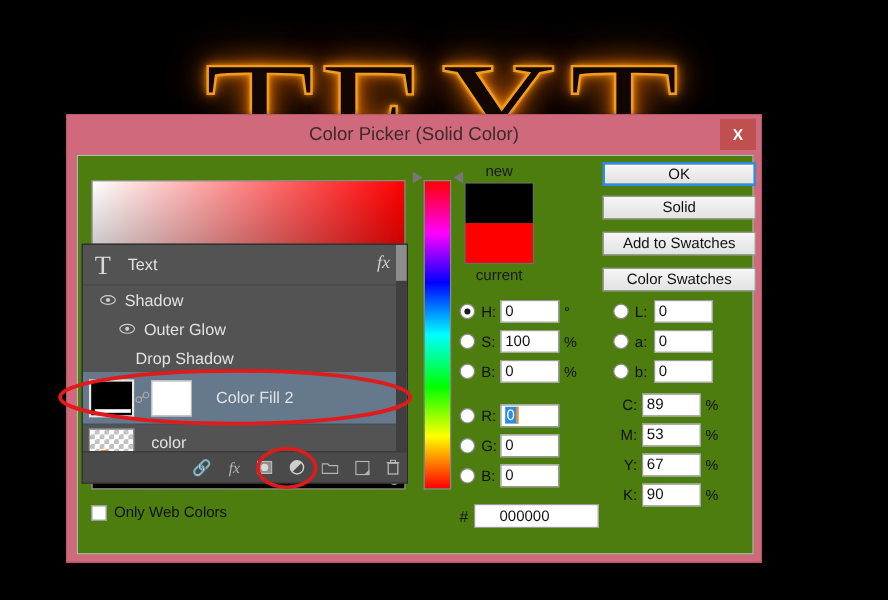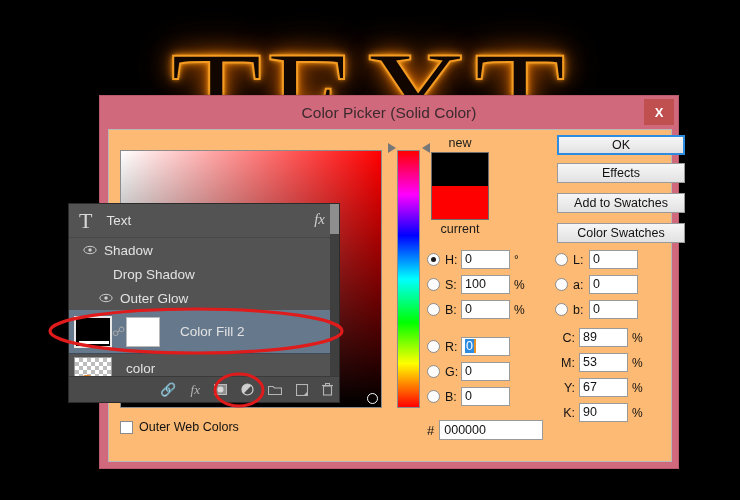--- a/index.html
+++ b/index.html
@@ -37,21 +37,20 @@
   }
 
   
   .dialog {
     position: absolute;
     left: 55px; top: 95px;
     width: 580px; height: 374px;
     background: #d1697c;
     border: 1px solid #b9596b;
     box-shadow: 0 2px 6px rgba(0,0,0,.6);
-    margin-left: 44px;
   }
   .titlebar {
     position: relative;
     height: 33px;
     display: flex; align-items: center; justify-content: center;
     color: #3c2a2e;
     font-size: 15.5px;
   }
   .close-btn {
     position: absolute; right: 4px; top: 3px;
@@ -59,21 +58,21 @@
     background: #c0504f;
     color: #fff;
     font-size: 13px; font-weight: bold;
     display: flex; align-items: center; justify-content: center;
     cursor: pointer;
   }
   .dlg-body {
     position: absolute;
     left: 8px; top: 33px;
     width: 564px; height: 333px;
-    background: #fdba74;
+    background: #4d7c0f;
     border: 1px solid #b8b8b8;
   }
 
   
   .color-field {
     position: absolute; left: 11px; top: 20px;
     width: 262px; height: 258px;
     border: 1px solid #8b8b8b;
     background:
       linear-gradient(to top, rgba(0,0,0,1) 0%, rgba(0,0,0,0) 100%),
@@ -109,21 +108,21 @@
   }
 
   
   .swatch-wrap { position: absolute; left: 320px; top: 5px; width: 62px; text-align: center; }
   .swatch-label { font-size: 12.5px; color: #1a1a1a; line-height: 16px; }
   .swatch-box { width: 58px; height: 68px; border: 1px solid #6d6d6d; margin: 1px auto; }
   .swatch-new { width: 100%; height: 50%; }
   .swatch-cur { width: 100%; height: 50%; }
 
   
-  .btn-col { position: absolute; left: 448px; top: 5px; width: 128px; }
+  .btn-col { position: absolute; left: 437px; top: 5px; width: 128px; }
   .btn {
     display: block; width: 128px; height: 20px;
     margin-bottom: 8px;
     background: linear-gradient(to bottom, #f6f6f6 0%, #e2e2e2 100%);
     border: 1px solid #9a9a9a;
     font-size: 12.5px; color: #111;
     line-height: 18px; text-align: center;
     cursor: pointer;
   }
   .btn.focused { border: 2px solid #2e8ce0; line-height: 16px; }
@@ -158,21 +157,21 @@
   .funit { font-size: 12px; color: #111; margin-left: 4px; width: 12px; flex: none; }
   .col-left { position: absolute; left: 0; top: 0; }
   .col-right { position: absolute; left: 128px; top: 0; }
   .col-cmyk { position: absolute; left: 128px; top: 78px; }
 
   
   .hexrow { position: absolute; left: 318px; top: 290px; display: flex; align-items: center; }
   .hexhash { font-size: 13px; color: #111; margin-right: 5px; }
   .hexin {
     width: 104px; height: 20px; border: 1px solid #9a9a9a; background: #fff;
-    font-size: 12.5px; color: #111; padding: 0 4px; line-height: 18px;
+    font-size: 12.5px; color: #111; padding: 0 20px; line-height: 18px;
   }
   .webrow { position: absolute; left: 11px; top: 290px; display: flex; align-items: center; }
   .cbox {
     width: 13px; height: 13px; border: 1px solid #8b8b8b; background: #fff;
     margin-right: 6px; cursor: pointer;
   }
   .weblab { font-size: 12.5px; color: #111; }
 
   
   .layers {
@@ -285,21 +284,21 @@
         <div class="swatch-label">new</div>
         <div class="swatch-box">
           <div class="swatch-new" style="background:#000000"></div>
           <div class="swatch-cur" style="background:#ff0000"></div>
         </div>
         <div class="swatch-label">current</div>
       </div>
 
       <div class="btn-col">
         <div class="btn focused">OK</div>
-        <div class="btn">Effects</div>
+        <div class="btn">Solid</div>
         <div class="btn gap">Add to Swatches</div>
         <div class="btn gap">Color Swatches</div>
       </div>
 
       <div class="fields">
 
         <div class="col-left">
           <div class="frow">
             <div class="radio on"></div>
             <div class="flab">H:</div>
@@ -380,21 +379,21 @@
         </div>
       </div>
 
       <div class="hexrow">
         <span class="hexhash">#</span>
         <div class="hexin">000000</div>
       </div>
 
       <div class="webrow">
         <div class="cbox"></div>
-        <span class="weblab">Outer Web Colors</span>
+        <span class="weblab">Only Web Colors</span>
       </div>
 
     </div>
   </div>
 
   <div class="layers">
 
     <div class="lrow text-row">
       <span class="tglyph">T</span>
       <span>Text</span>
@@ -403,30 +402,30 @@
 
     <div class="lrow eff" style="padding-left:14px">
       <svg class="eye" viewBox="0 0 16 11">
         <ellipse cx="8" cy="5.5" rx="7" ry="4.2" fill="none" stroke="#cfcfcf" stroke-width="1.1"></ellipse>
         <circle cx="8" cy="5.5" r="2" fill="#cfcfcf"></circle>
       </svg>
       <span>Shadow</span>
     </div>
 
 
-    <div class="lrow eff" style="padding-left:44px">
-      <span>Drop Shadow</span>
-    </div>
-
     <div class="lrow eff" style="padding-left:30px">
       <svg class="eye" viewBox="0 0 16 11">
         <ellipse cx="8" cy="5.5" rx="7" ry="4.2" fill="none" stroke="#cfcfcf" stroke-width="1.1"></ellipse>
         <circle cx="8" cy="5.5" r="2" fill="#cfcfcf"></circle>
       </svg>
       <span>Outer Glow</span>
+    </div>
+
+    <div class="lrow eff" style="padding-left:44px">
+      <span>Drop Shadow</span>
     </div>
 
     <div class="lrow selected">
       <div class="thumb-black"></div>
       <div class="link-ico">☍</div>
       <div class="thumb-white"></div>
       <span class="lname">Color Fill 2</span>
     </div>
 
     <div class="lrow">

